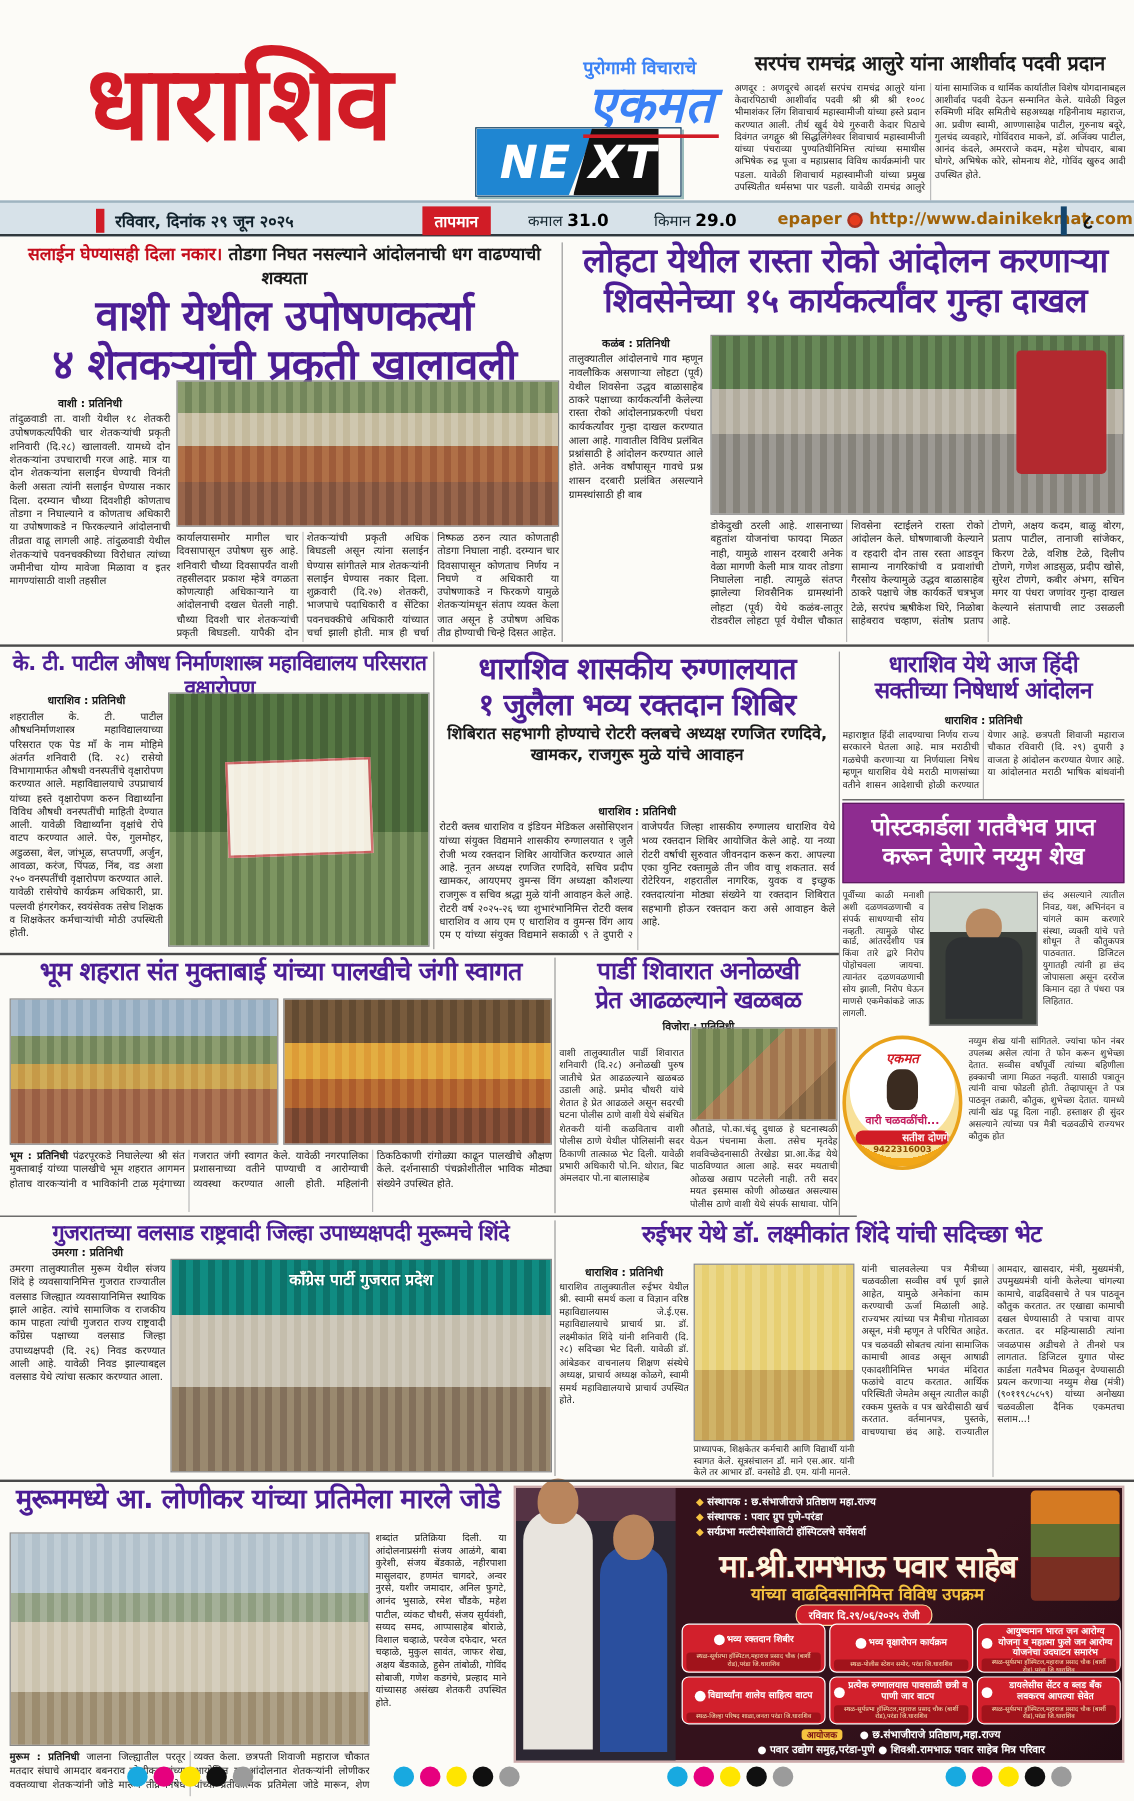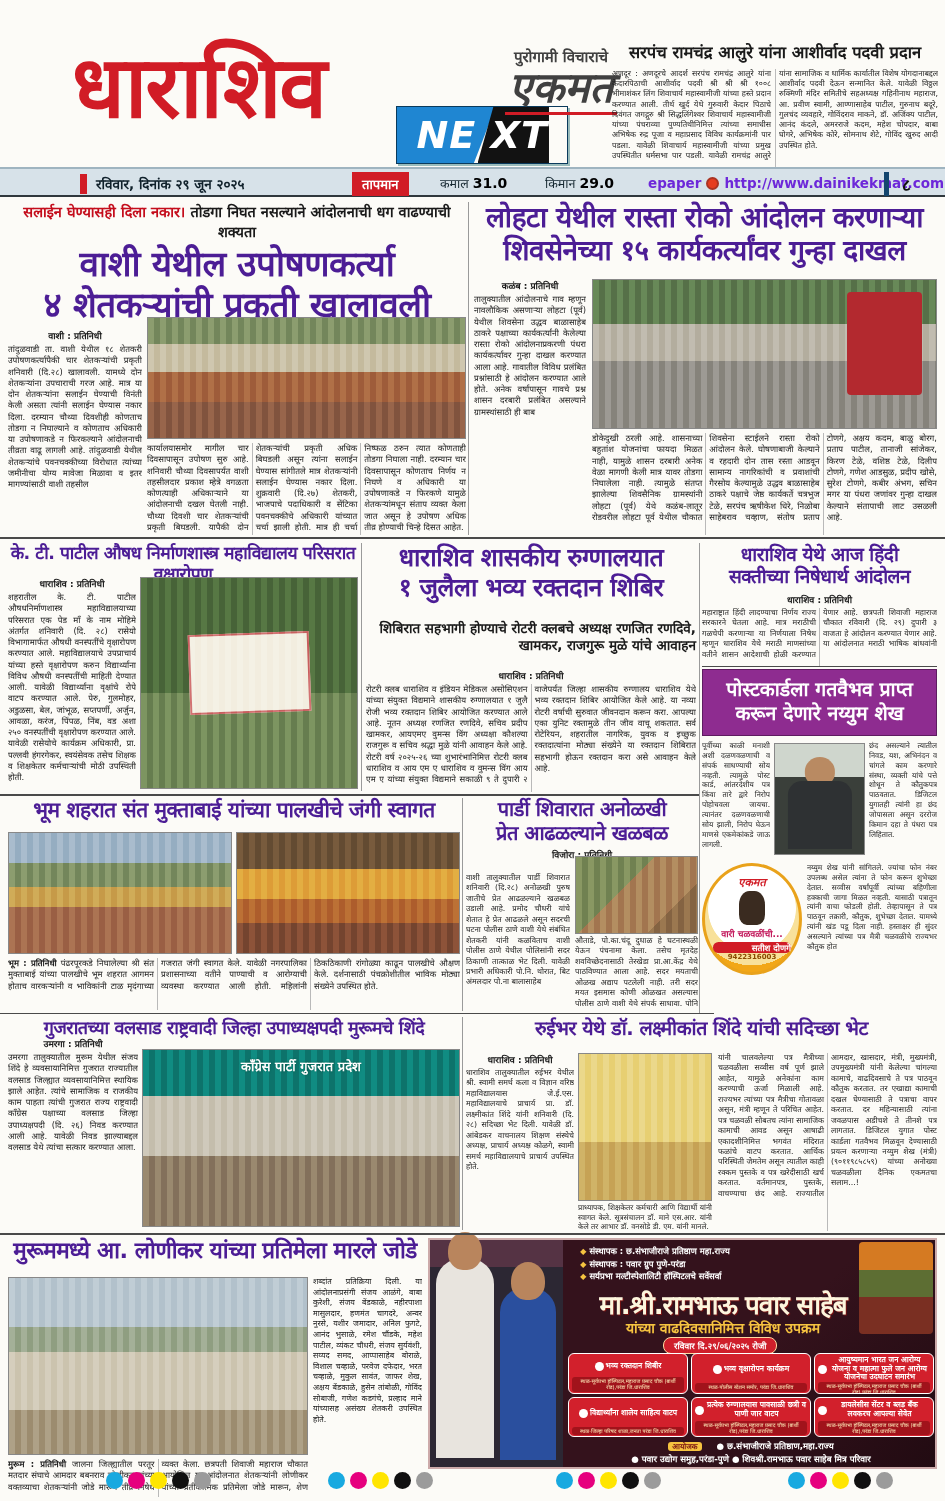--- a/index.html
+++ b/index.html
@@ -6,37 +6,37 @@
   body { background:#777; font-family:"DejaVu Sans", sans-serif; }
   .page { position:relative; width:945px; height:1501px; margin:0 auto; background:#fcfbf7; color:#1a1a1a; overflow:hidden; }
   .abs { position:absolute; }
 
   
   .paper-logo { left:72px; top:32px; width:330px; font-size:86px; line-height:1.3; font-weight:700; color:#d11c26; letter-spacing:-2px; }
   .next-logo { left:396px; top:106px; width:172px; height:58px; display:flex; border:1px solid #0a3a5c; box-shadow:2px 2px 0 #9bb; }
   .next-seg { display:flex; align-items:center; justify-content:center; font-weight:700; font-style:italic; font-size:38px; color:#fff; letter-spacing:1px; }
   .next-blue { width:58%; background:#1f86d2; clip-path:polygon(0 0,100% 0,78% 100%,0 100%); }
   .next-dark { width:42%; background:#121212; margin-left:-18px; clip-path:polygon(22% 0,100% 0,100% 100%,0 100%); padding-left:12px; }
-  .tagline { left:486px; top:46px; width:150px; text-align:center; color:#404040; }
+  .tagline { left:486px; top:46px; width:150px; color:#3b82f6; }
   .tagline .t-small { font-size:15px; font-weight:700; }
   .tagline .t-brand { font-size:42px; font-weight:700; font-style:italic; line-height:1.05; border-bottom:3px solid #d11c26; display:inline-block; padding:0 4px 2px; }
 
   .blessing { left:612px; top:43px; width:326px; }
   .blessing h2 { font-size:16.5px; line-height:1.2; text-align:center; font-weight:700; }
   .blessing .body2 { margin-top:6px; column-count:2; column-gap:8px; column-rule:1px solid #bbb; font-size:7.8px; line-height:1.32; text-align:justify; height:102px; overflow:hidden; }
 
   
   .datebar { left:0; top:167px; width:945px; height:30px; background:#d7e2e9; border-top:2px solid #9fb4c0; border-bottom:2px solid #30383d; }
   .datebar .accent { position:absolute; left:80px; top:5px; width:7px; height:20px; background:#d11c26; }
   .datebar .dtext { position:absolute; left:96px; top:6px; font-size:13.5px; font-weight:700; color:#10212b; }
   .temp-box { position:absolute; left:352px; top:3px; background:#d11c26; color:#fff; font-weight:700; font-size:13px; padding:3px 10px; }
   .temp-val { position:absolute; top:6px; font-size:12.5px; color:#132; color:#14262f; }
   .temp-val b { font-size:14px; color:#000; }
   .tmax { left:440px; } .tmin { left:545px; }
-  .epaper { position:absolute; left:648px; top:6px; font-size:13.5px; font-weight:700; color:#6d28d9; display:flex; align-items:center; gap:5px; }
+  .epaper { position:absolute; left:648px; top:6px; font-size:13.5px; font-weight:700; color:#a16207; display:flex; align-items:center; gap:5px; }
   .ep-ic { width:13px; height:13px; border-radius:50%; background:#e63c1e; display:inline-block; border:2px solid #a32; position:relative; }
   .pg-sep { position:absolute; left:884px; top:3px; width:5px; height:24px; background:#14466e; }
   .pg-no { position:absolute; left:902px; top:4px; font-size:17px; font-weight:700; color:#111; }
 
   
   .kicker { text-align:center; font-size:14.5px; font-weight:700; }
   .kicker .kr { color:#c40d1c; }
   .hl { font-weight:700; text-align:center; color:#4c1d95; line-height:1.18; letter-spacing:-0.5px; }
   .byline { font-size:9px; font-weight:700; text-align:center; margin-bottom:2px; }
   .bt { font-size:8.4px; line-height:1.34; text-align:justify; color:#1c1c1c; overflow:hidden; }
@@ -79,21 +79,21 @@
   .l-bottom { position:absolute; left:120px; top:232px; width:345px; height:102px; }
 
   
   .art-kt { left:8px; top:543px; width:350px; height:248px; }
   .art-kt .hl { font-size:17.5px; }
   .kt-col { position:absolute; left:0; top:34px; width:128px; height:212px; }
   .kt-photo { position:absolute; left:132px; top:34px; width:218px; height:212px; }
 
   .art-blood { left:366px; top:543px; width:330px; height:248px; }
   .art-blood .hl { font-size:25px; }
-  .art-blood .sub { font-size:13.5px; font-weight:700; text-align:right; line-height:1.25; margin-top:18px; }
+  .art-blood .sub { font-size:13.5px; font-weight:700; text-align:center; line-height:1.25; margin-top:2px; }
   .blood-body { position:absolute; left:0; top:126px; width:330px; height:120px; }
 
   .art-hindi { left:702px; top:543px; width:235px; height:122px; }
   .art-hindi .hl { font-size:19px; }
   .hindi-body { position:absolute; left:0; top:50px; width:235px; height:70px; }
 
   
   .art-pc { left:702px; top:669px; width:235px; height:344px; }
   .pc-box { background:#8e2c90; color:#fff; text-align:center; font-weight:700; font-size:19.5px; line-height:1.25; padding:8px 4px; border:1px solid #5e1b60; }
   .pc-row1 { display:flex; gap:4px; margin-top:5px; }

